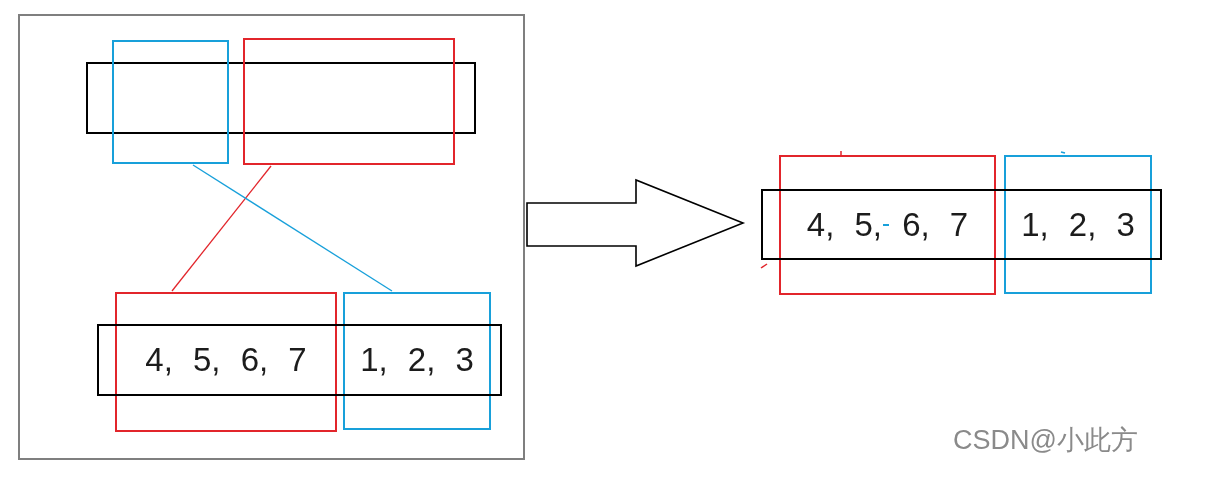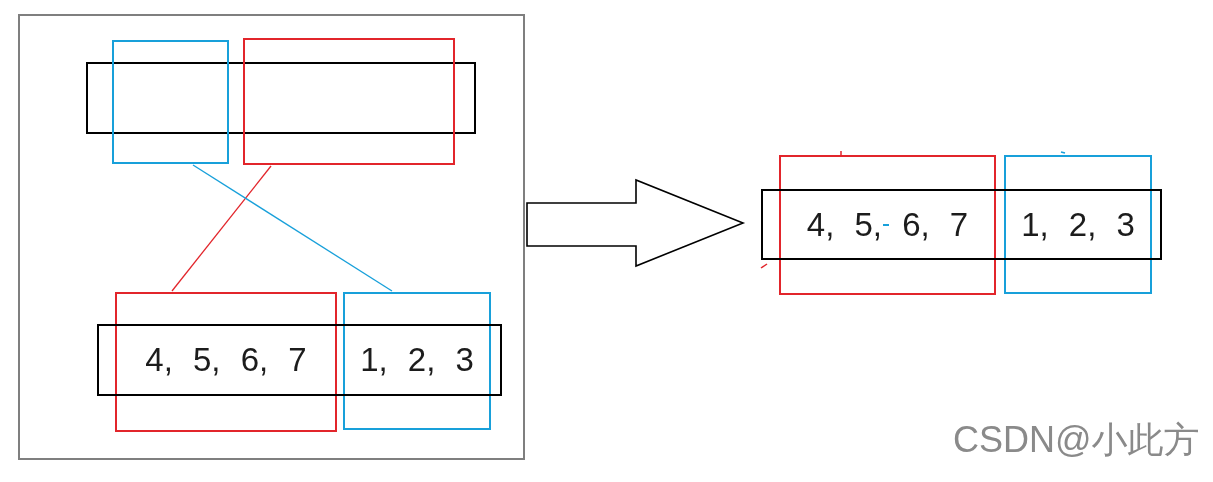--- a/index.html
+++ b/index.html
@@ -65,21 +65,21 @@
 
   
   #overlay {
     left: 0; top: 0; width: 1213px; height: 482px;
     pointer-events: none;
   }
 
   
   #watermark {
     left: 953px; top: 422px; width: 250px; height: 40px;
-    font-size: 36px;
+    font-size: 27px;
     line-height: 36px;
     color: #8a8a8a;
     white-space: nowrap;
   }
 </style>
 </head>
 <body>
 
 <div class="canvas">
 

